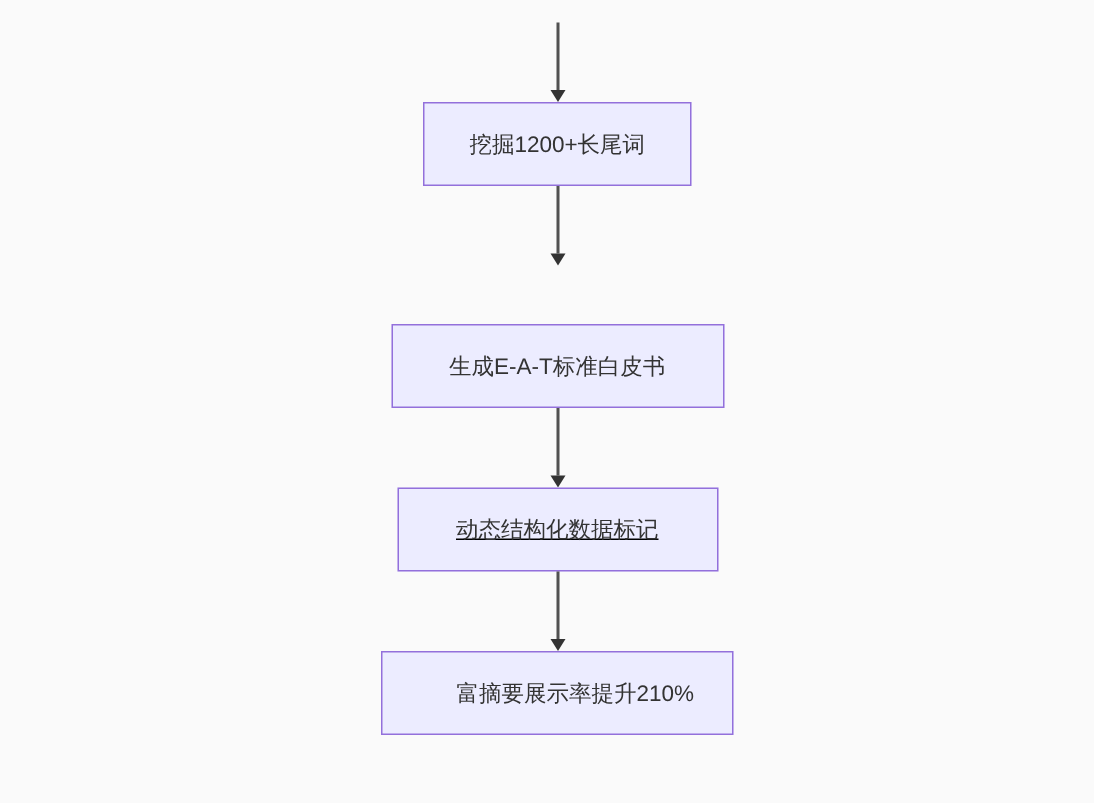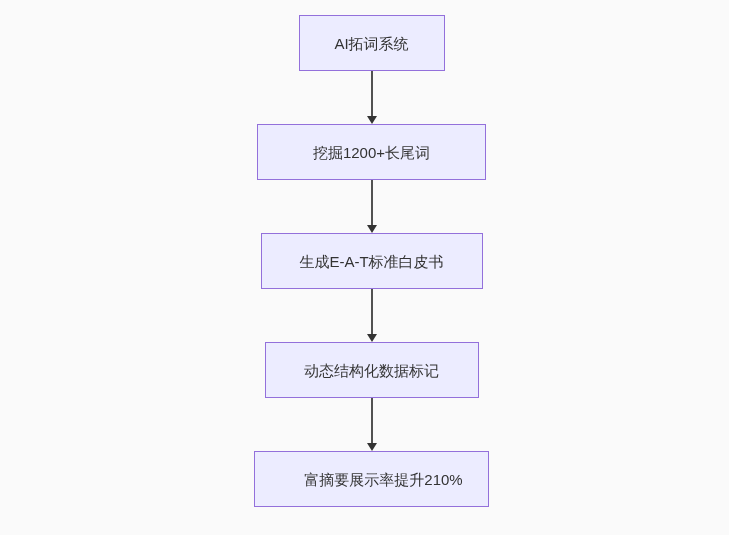--- a/index.html
+++ b/index.html
@@ -37,23 +37,23 @@
     flex: 0 0 auto;
   }
   .node-label {
     color: var(--text, #333333);
     font-size: 15px;
     line-height: 1;
     white-space: nowrap;
   }
   
   .n1 { width: 146px; }
-  .n2 { width: 229px; }
-  .n3 { width: 222px; }
-  .n4 { width: 214px; }
+  .n2 { width: 179px; }
+  .n3 { width: 222px; margin-top: 39px; }
+  .n4 { width: 214px; text-decoration: underline; }
   .n5 { width: 235px; padding-left: 24px; }
   .edge {
     height: 53px;
     display: flex;
     flex-direction: column;
     align-items: center;
     flex: 0 0 auto;
   }
   .edge-line {
     width: 2px;
@@ -67,23 +67,20 @@
     border-left: 5px solid transparent;
     border-right: 5px solid transparent;
     border-top: 8px solid var(--arrow, #333333);
   }
 </style>
 </head>
 <body>
 
 <div class="canvas">
 
-  <div class="node n1">
-    <span class="node-label">AI拓词系统</span>
-  </div>
 
   <div class="edge">
     <div class="edge-line"></div>
     <div class="edge-head"></div>
   </div>
 
   <div class="node n2">
     <span class="node-label">挖掘1200+长尾词</span>
   </div>
 

